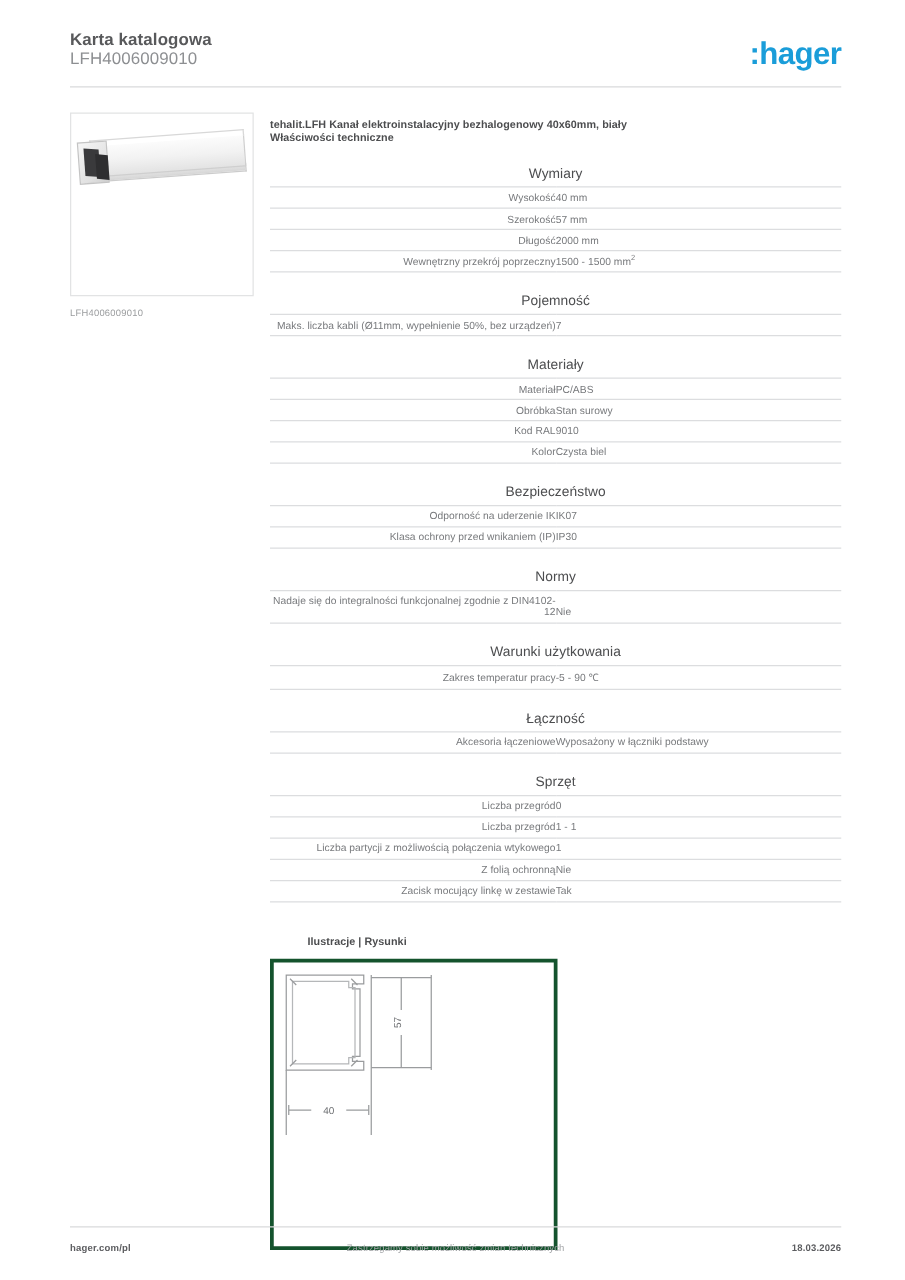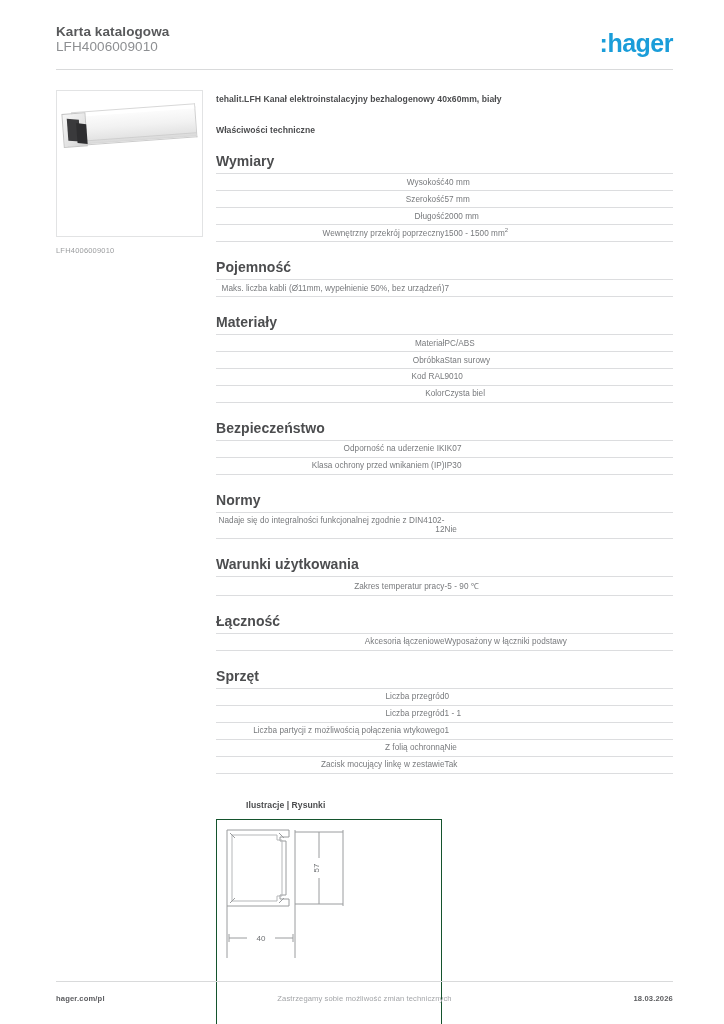--- a/index.html
+++ b/index.html
@@ -159,36 +159,36 @@
     width: 457px;
   }
   .product-title {
     font-size: 8.6px;
     font-weight: bold;
     color: #4c4d4f;
     letter-spacing: .05px;
     line-height: 12px;
   }
   .props-title {
-    margin-top: 20px;
     font-size: 8.6px;
     font-weight: bold;
     color: #4c4d4f;
     letter-spacing: .05px;
   }
   .section {
     margin-top: 17px;
   }
   .section.first { margin-top: 18px; }
   .section-head {
-    font-size: 14px;
-    font-weight: bold;
+    font-size: 11px;
+    font-weight: normal;
     color: #4c4d4f;
     padding-bottom: 4px;
     letter-spacing: .05px;
+    text-align: center;
   }
   table.spec {
     width: 100%;
     border-collapse: collapse;
     table-layout: fixed;
   }
   table.spec tr {
     border-top: 1px solid #dcdddf;
   }
   table.spec tr:last-child {
@@ -212,21 +212,21 @@
     font-size: 8.6px;
     font-weight: bold;
     color: #4c4d4f;
     letter-spacing: .05px;
     padding-left: 30px;
   }
   .illu-frame {
     margin-top: 9px;
     width: 224px;
     height: 227px;
-    border: 1px solid #14532d;
+    border: 3px solid #14532d;
     background: #fff;
     position: relative;
   }
   .illu-svg { position: absolute; left: 0; top: 0; }
 
   
   .footer-rule {
     position: absolute;
     left: 56px;
     top: 981px;

